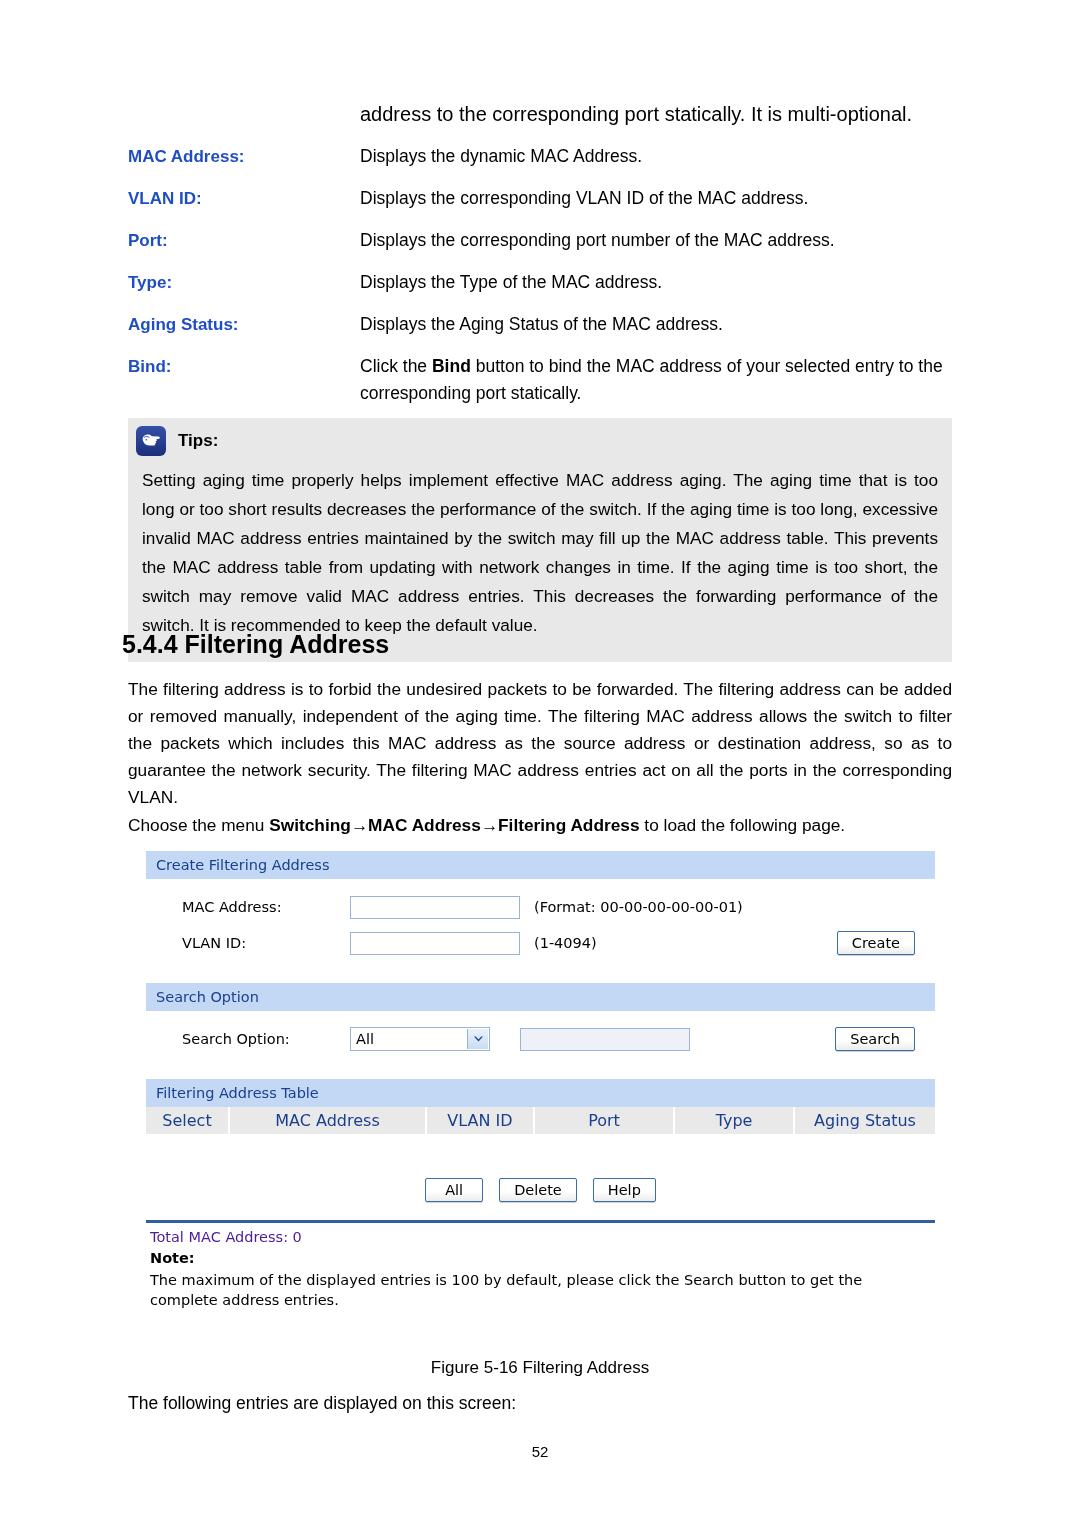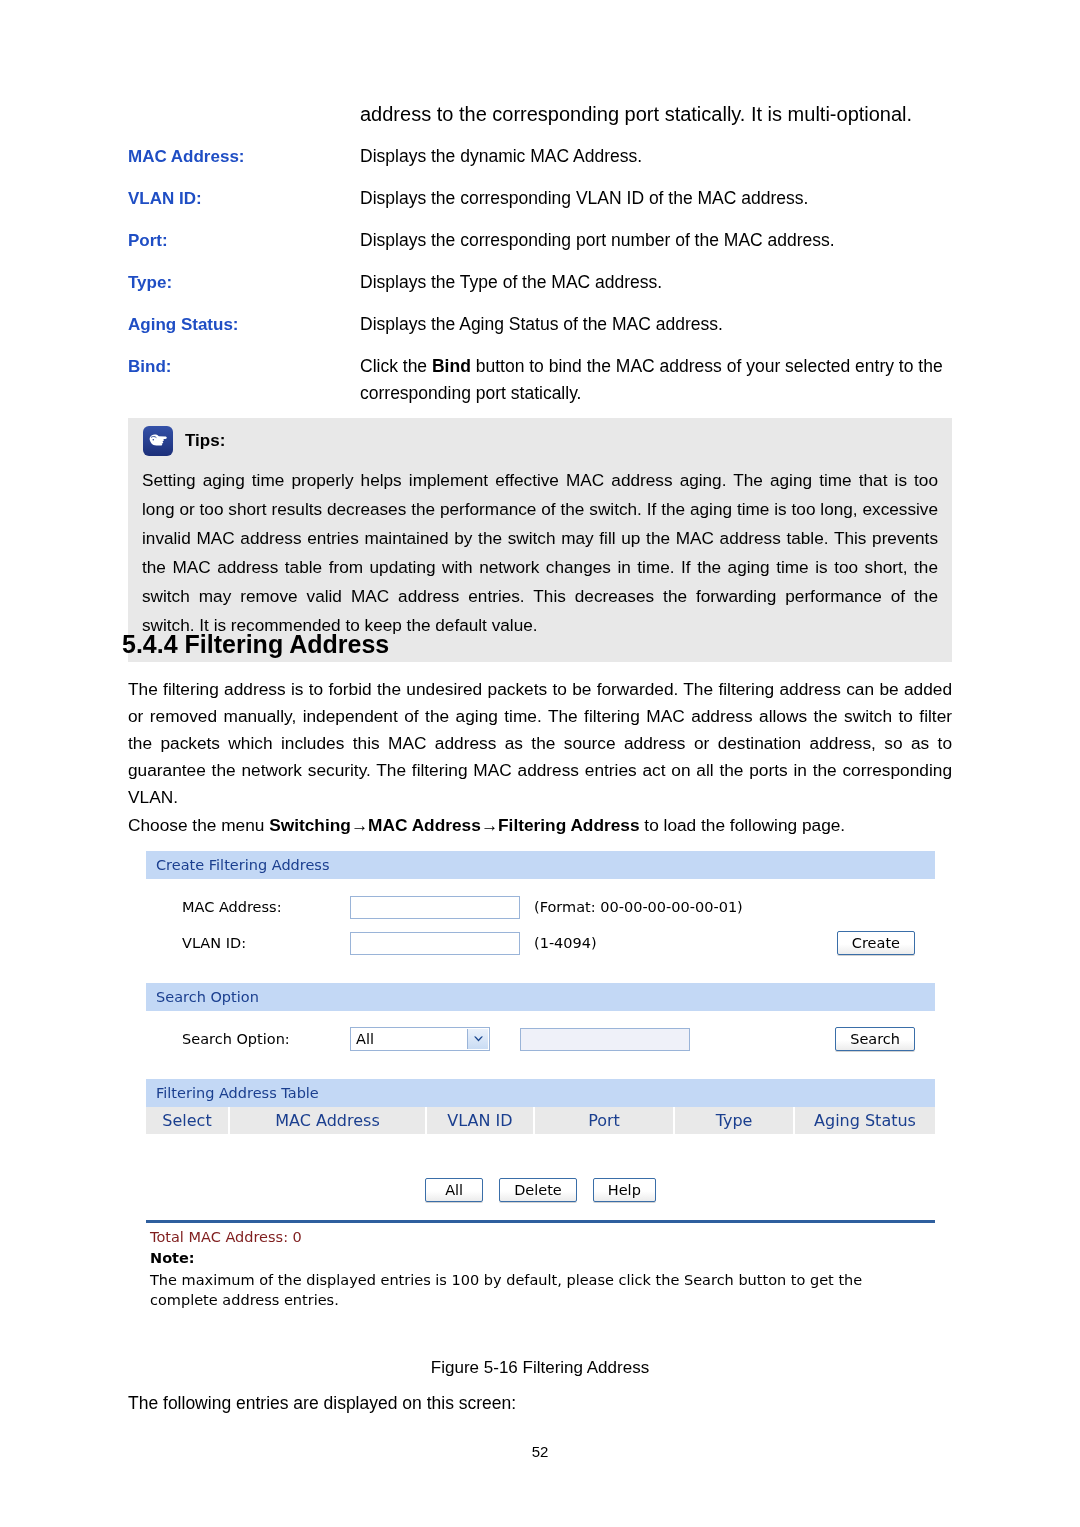--- a/index.html
+++ b/index.html
@@ -61,21 +61,21 @@
     position: absolute;
     left: 128px;
     top: 418px;
     width: 824px;
     background: #e8e8e8;
     padding: 0;
   }
   .tips-head {
     display: flex;
     align-items: center;
-    padding: 8px 0 4px 15px;
+    padding: 8px 0 4px 8px;
   }
   .tips-icon {
     width: 30px;
     height: 30px;
     border-radius: 6px;
     background: linear-gradient(#3451a8, #1c2f79);
     display: flex;
     align-items: center;
     justify-content: center;
     flex: 0 0 30px;
@@ -234,21 +234,21 @@
     padding: 6px 0 18px 0;
     background: #fff;
   }
   .rule {
     height: 3px;
     background: #2f5f9e;
     margin: 0;
   }
   .foot-line {
     font-size: 14.5px;
-    color: #7f1d1d;
+    color: #4c1d95;
     padding: 6px 0 0 4px;
   }
   .foot-note-label {
     font-size: 14.5px;
     font-weight: bold;
     color: #000;
     padding: 5px 0 0 4px;
   }
   .foot-note-text {
     font-size: 14.5px;

